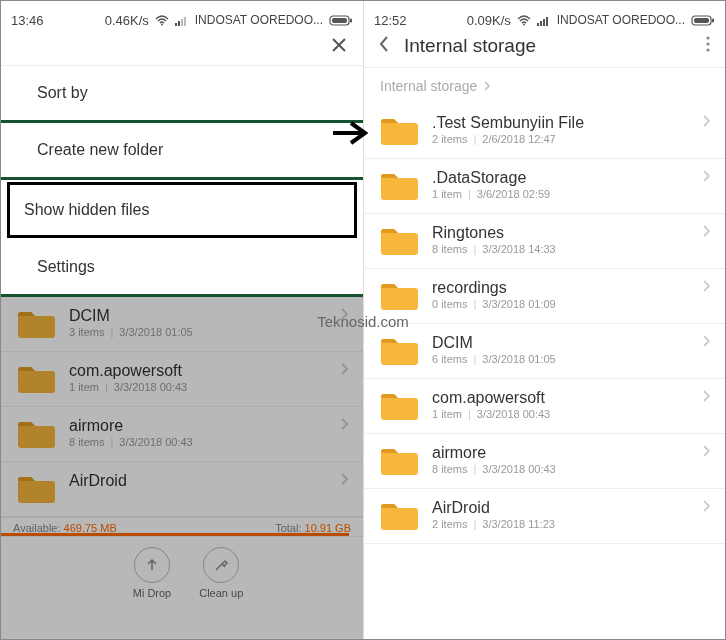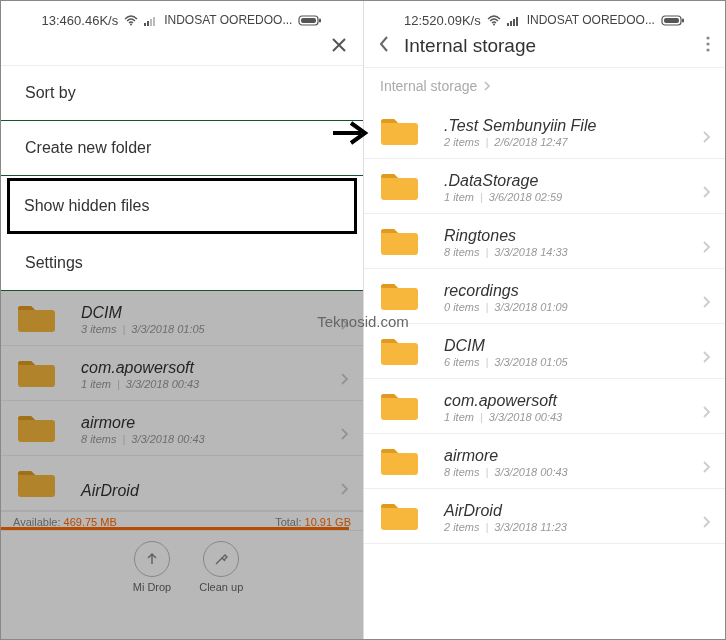--- a/index.html
+++ b/index.html
@@ -1,39 +1,39 @@
 <!DOCTYPE html>
 <html><head>
 <meta charset="utf-8">
 <style>
   * { box-sizing: border-box; margin: 0; padding: 0; }
   body { font-family: -apple-system, "Helvetica Neue", Arial, sans-serif; background: #fff; }
   .container { width: 726px; height: 640px; display: flex; position: relative; border: 1px solid #888; }
   .phone { width: 50%; height: 100%; position: relative; background: #fff; overflow: hidden; display: flex; flex-direction: column; }
 
   
-  .statusbar { display: flex; align-items: center; justify-content: center; padding: 16px 10px 2px 10px; font-size: 13px; color: #444; height: 24px; }
+  .statusbar { display: flex; align-items: center; justify-content: space-between; padding: 16px 10px 2px 10px; font-size: 13px; color: #444; height: 24px; }
   .statusbar .sb-left { display:flex; align-items:center; gap:2px;}
   .statusbar .sb-right { display:flex; align-items:center; gap:6px;}
   .sb-icon { display:inline-flex; }
 
   
   .header { display: flex; align-items: center; padding: 10px 14px; border-bottom: 1px solid #eee; gap: 14px; }
   .header-title { font-size: 19px; color: #333; flex: 1; }
   .close-header { display:flex; justify-content:flex-end; padding: 10px 14px 6px 14px; }
 
   
   .menu-panel { background: #fff; }
-  .menu-item { padding: 18px 24px; font-size: 16px; color: #333; border-bottom: 1px solid #14532d;}
+  .menu-item { padding: 18px 36px; font-size: 16px; color: #333; border-bottom: 3px solid #14532d;}
   .menu-item.boxed { border: 3px solid #000; margin: 2px 6px; padding: 16px 14px;}
 
   
   .backdrop { flex:1; position: relative; }
   .backdrop .dim { position:absolute; inset:0; background: rgba(0,0,0,0.28); pointer-events:none; }
-  .file-row { display:flex; align-items:flex-end; padding: 10px 14px; border-bottom: 1px solid #eee; gap: 24px; background:#fff;font-style:italic; }
+  .file-row { display:flex; align-items:flex-start; padding: 10px 14px; border-bottom: 1px solid #eee; gap: 12px; background:#fff; }
   .folder-icon { width: 42px; height: 34px; }
   .file-text { flex:1; display:flex; flex-direction:column; }
   .file-name { font-size: 16px; color:#333; }
   .file-meta { font-size: 11px; color:#999; margin-top:1px; display:flex; gap:6px; align-items:center;}
   .file-meta .sep { color:#ccc;}
   .chevron { color:#ccc; }
 
   
   .storage-bar { padding: 4px 12px 2px 12px; font-size: 11px; display:flex; justify-content:space-between; border-top:1px solid #eee; position:relative;}
   .storage-bar::after{ content:""; position:absolute; left:0; bottom:0; height:3px; width:96%; background:#ff6a00;}

